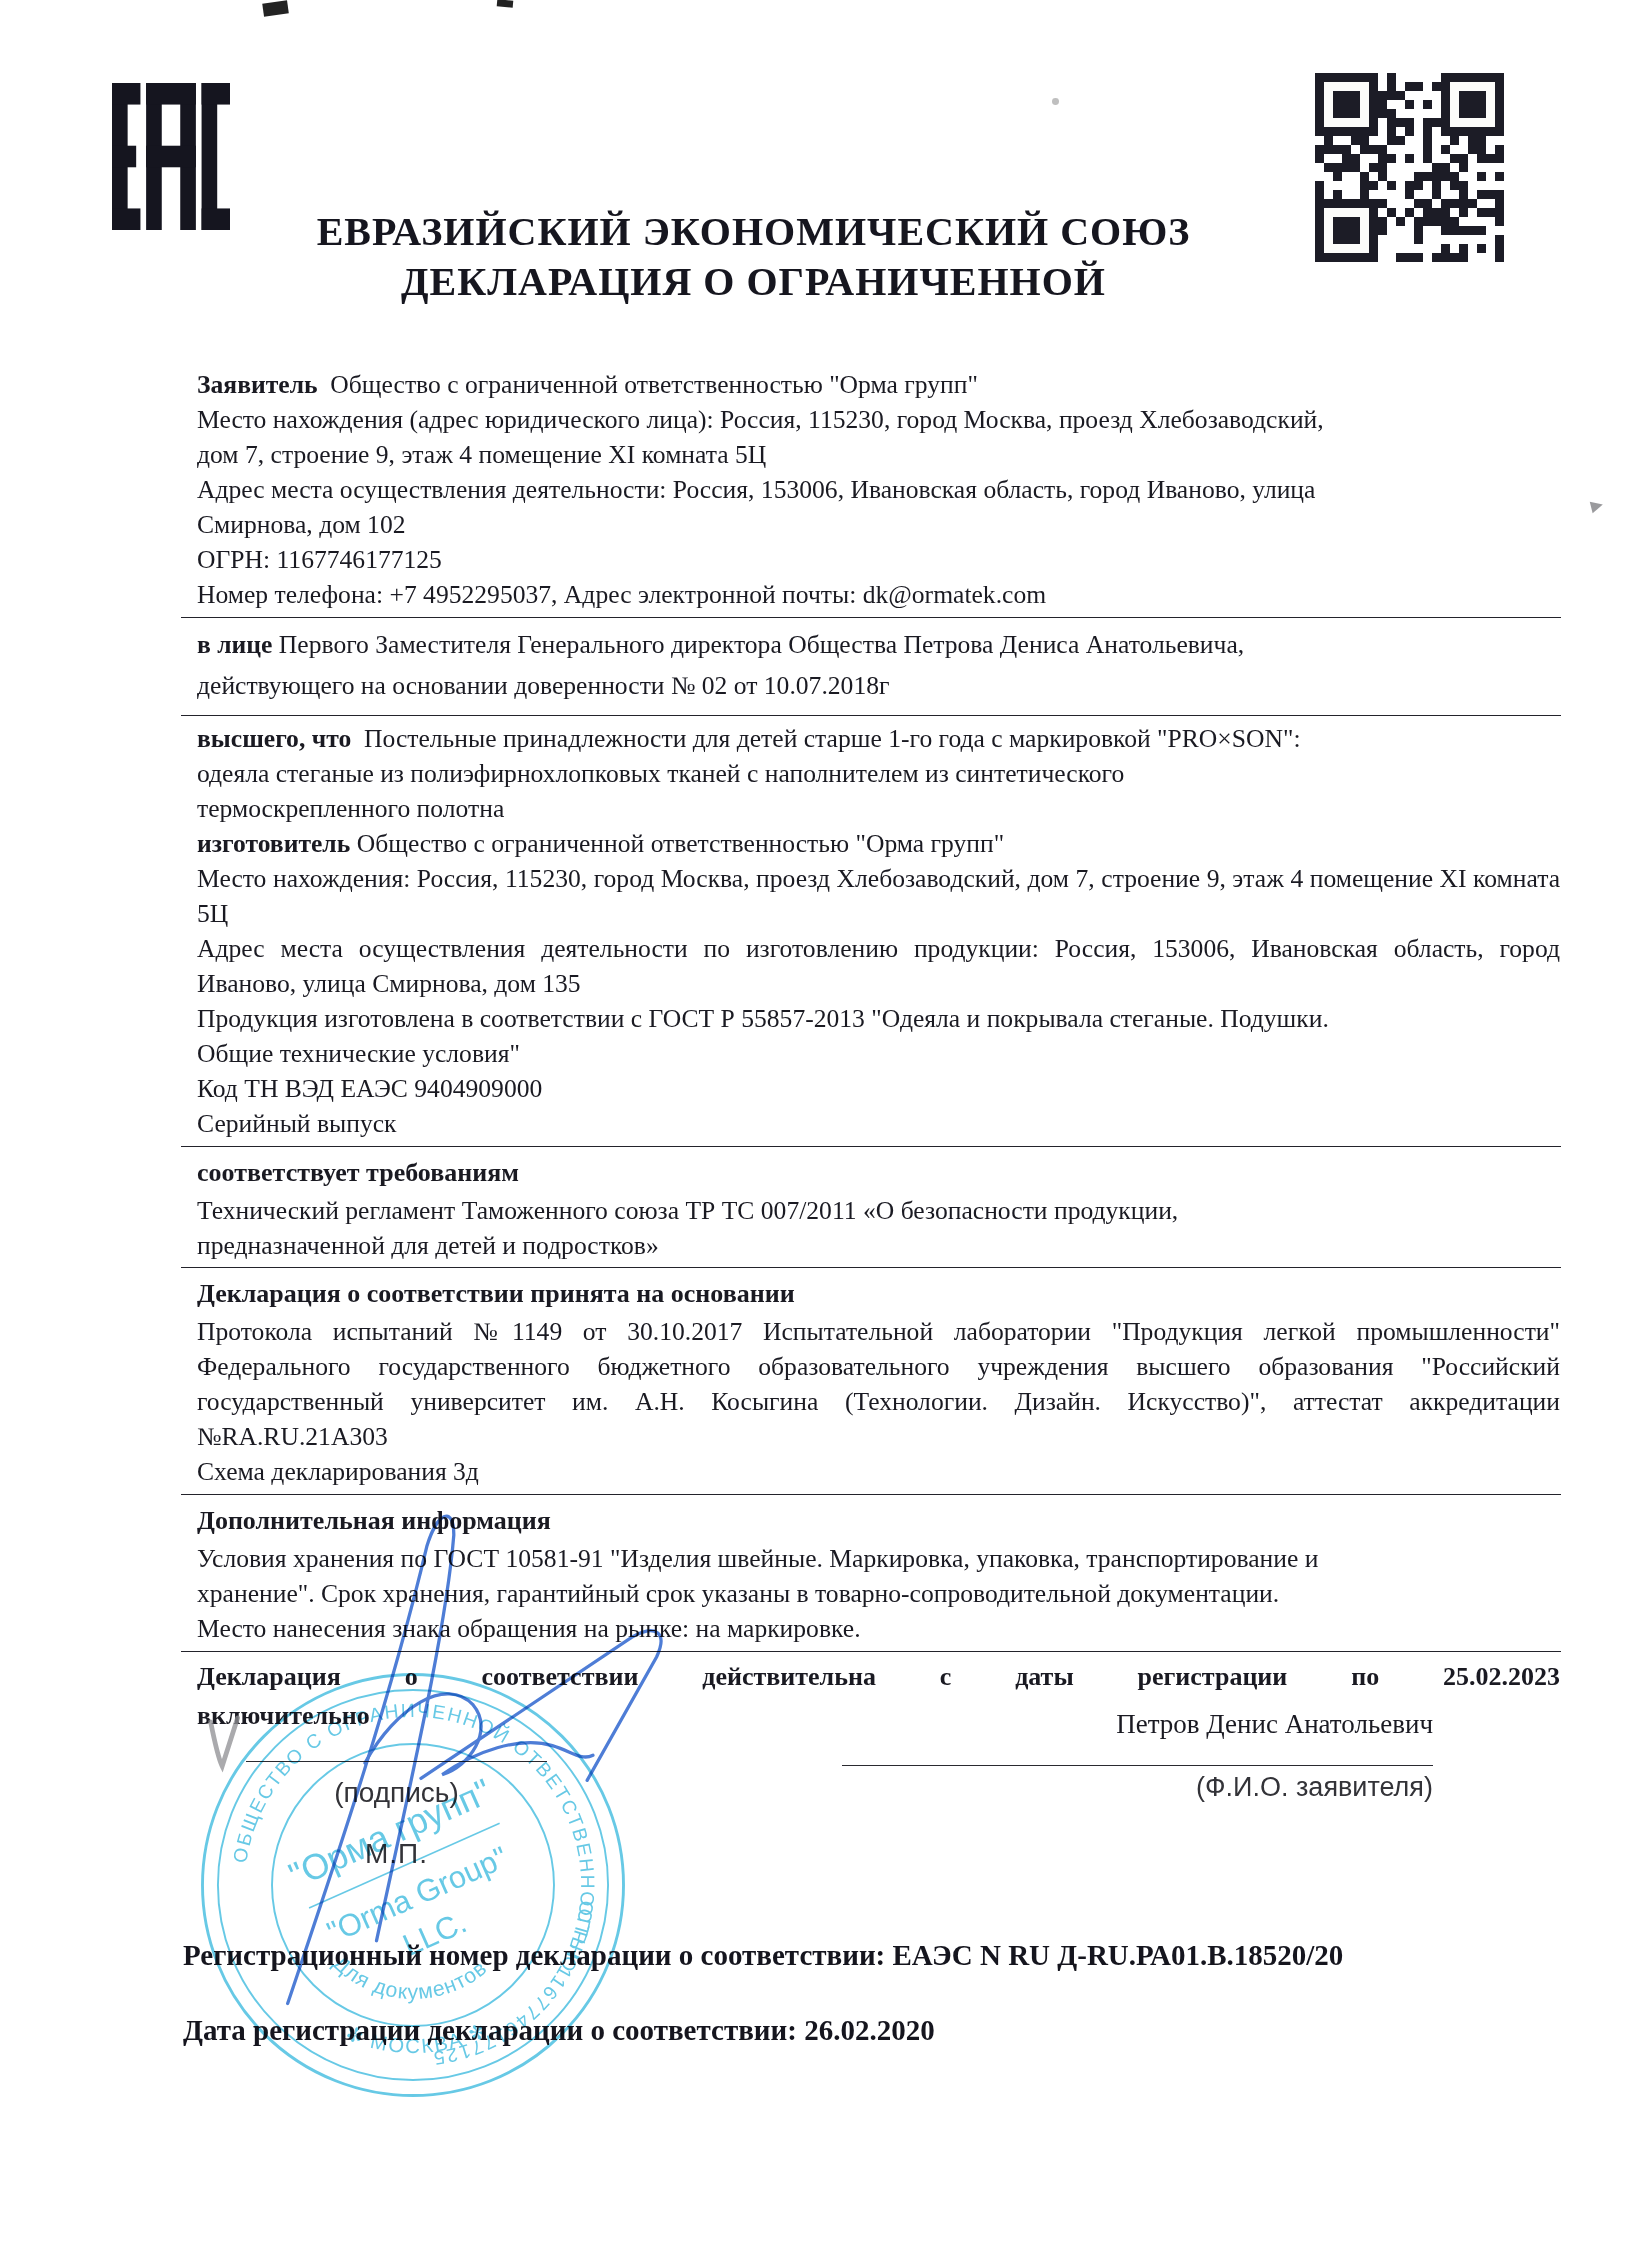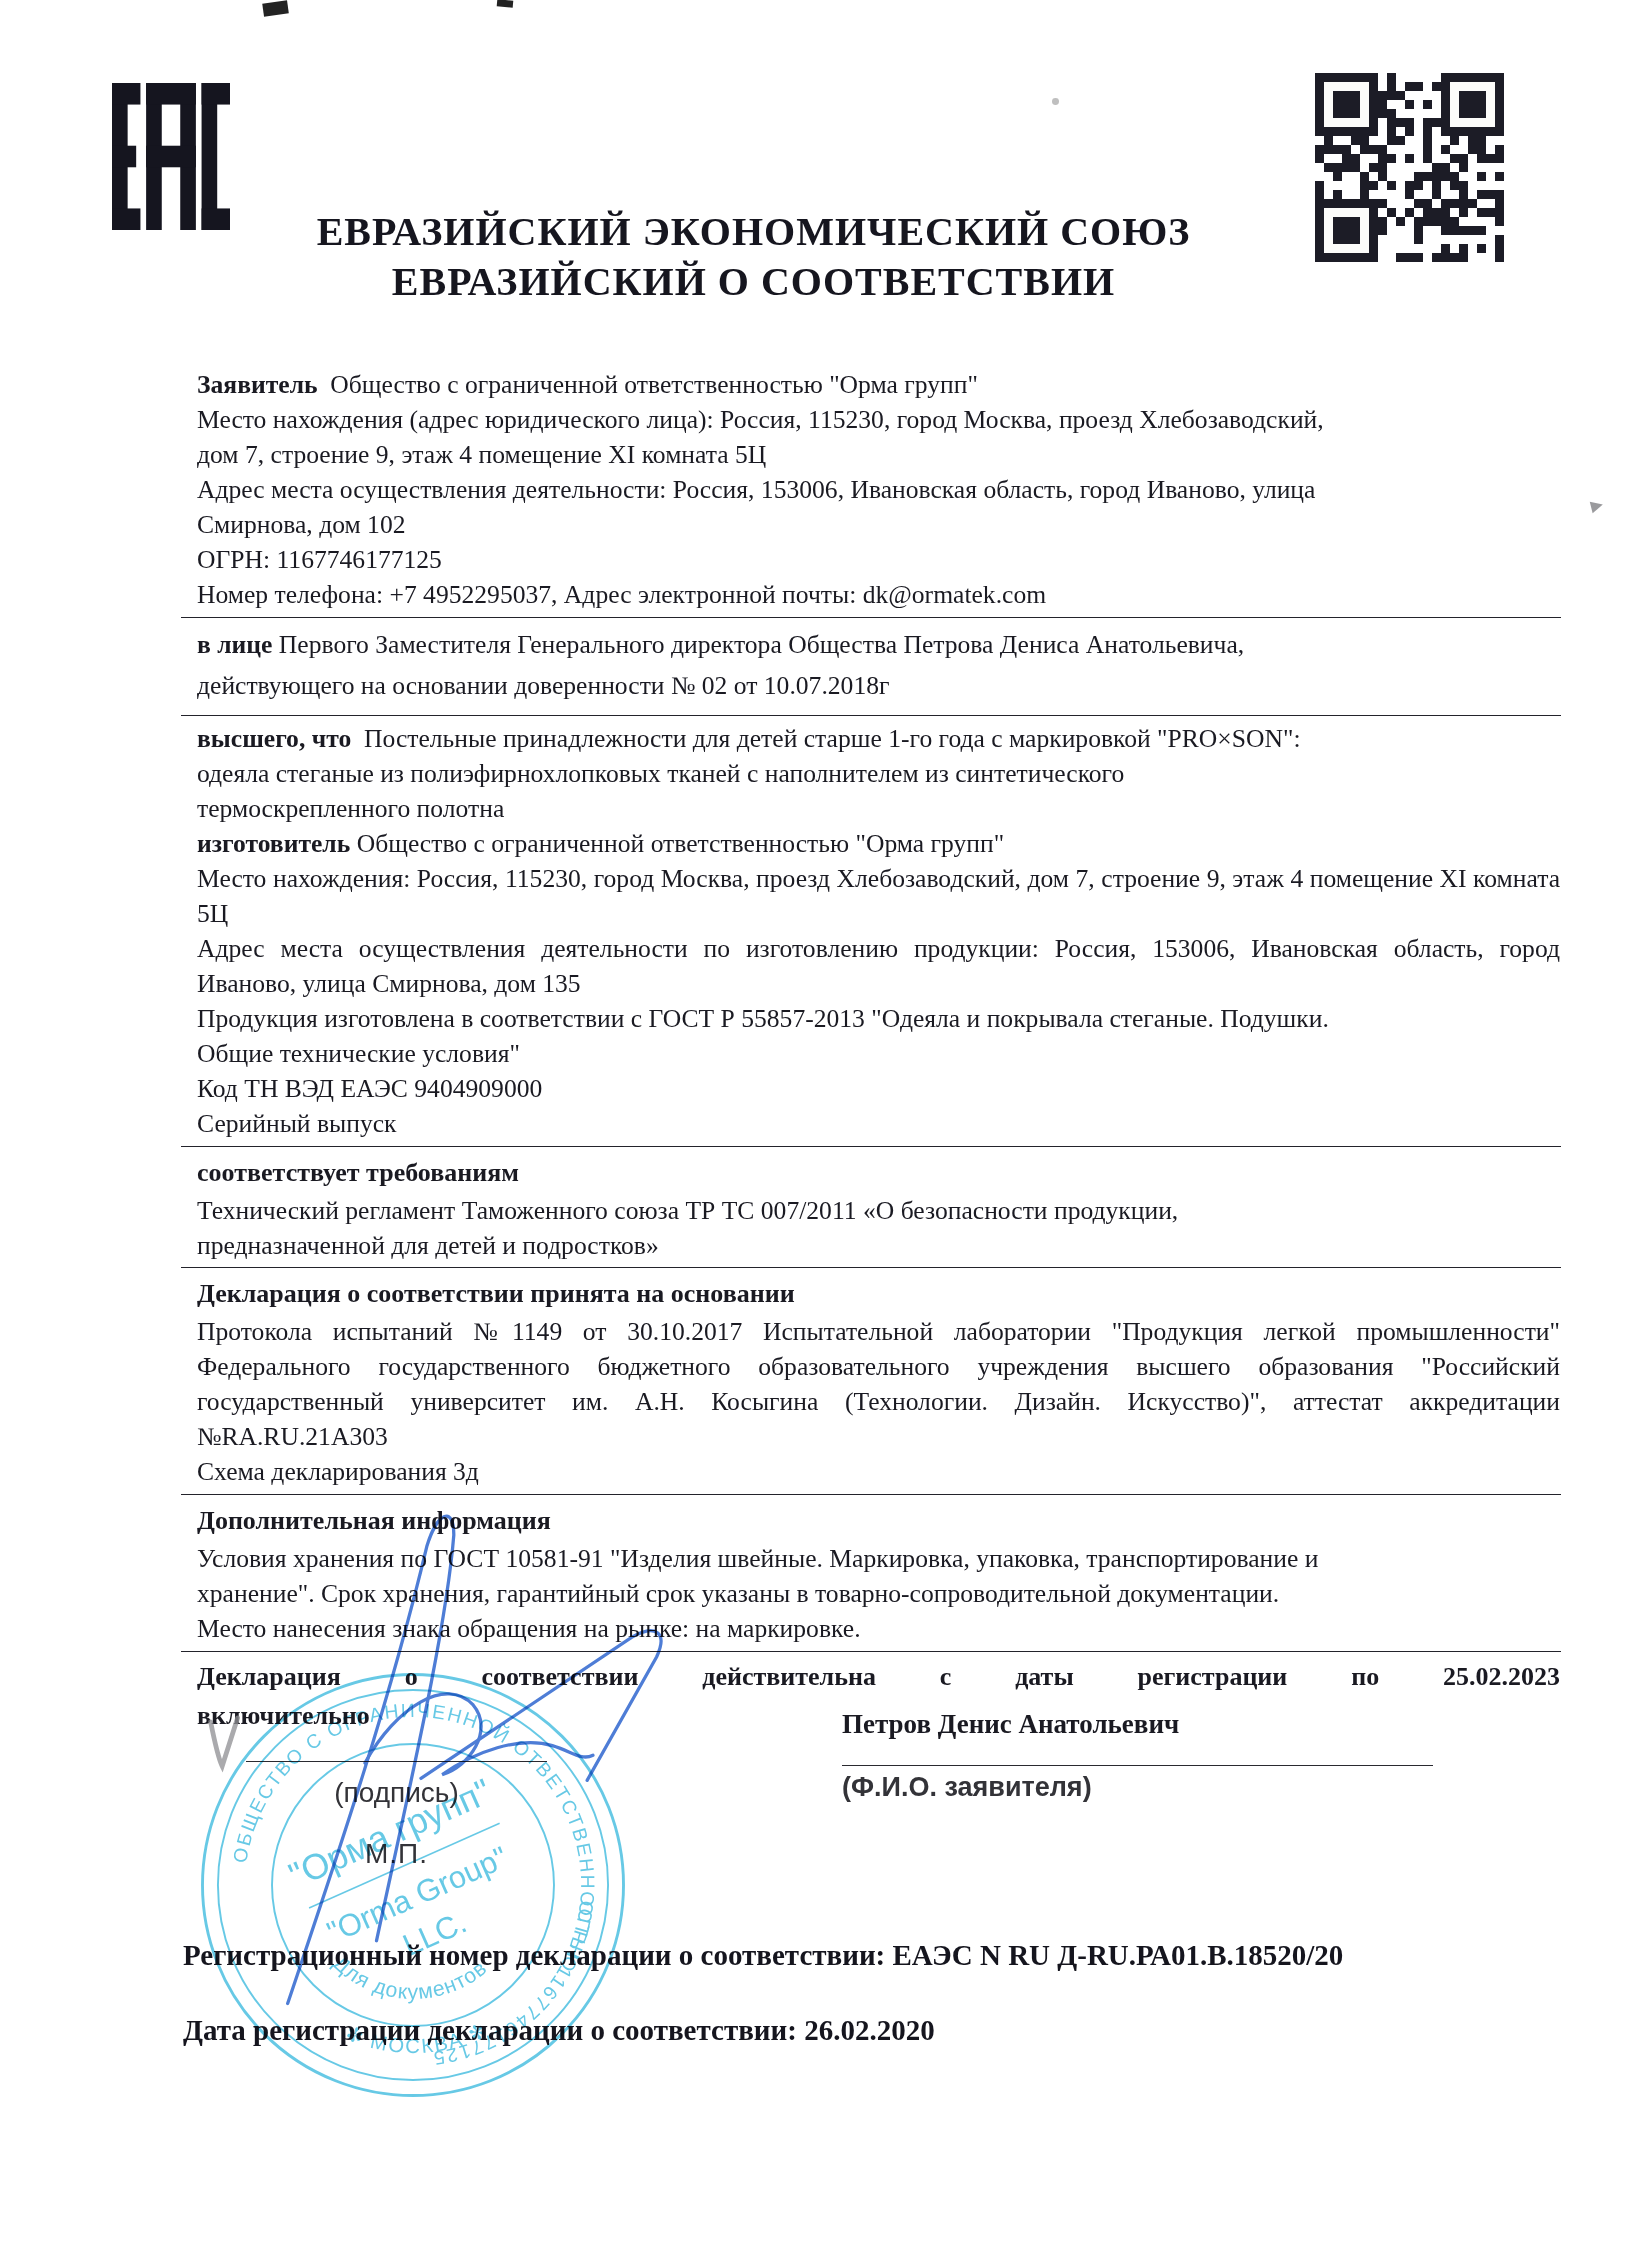--- a/index.html
+++ b/index.html
@@ -40,21 +40,21 @@
   .validity .l1{text-align:justify;text-align-last:justify;}
   
   .sig-left{
     position:absolute;left:246px;top:1699px;width:301px;text-align:center;
     font-family:"Liberation Sans", sans-serif;color:#333338;
   }
   .sig-left .sig-line{height:62px;border-bottom:1.9px solid #2a2a30;}
   .sig-left .cap{font-size:28px;margin-top:15px;}
   .sig-left .mp{font-size:28px;margin-top:29px;letter-spacing:1px;}
   .sig-right{
-    position:absolute;left:842px;top:1707px;width:591px;text-align:left;font-weight:bold;
+    position:absolute;left:842px;top:1707px;width:591px;text-align:right;
   }
   .sig-right .fio{font-size:27px;line-height:35px;padding-bottom:23px;border-bottom:1.9px solid #2a2a30;}
   .sig-right .cap{font-family:"Liberation Sans", sans-serif;font-size:27px;color:#333338;margin-top:5.8px;}
   
   .reg-number{position:absolute;left:183px;top:1939px;width:1371px;font-weight:bold;font-size:29px;color:#15151e;}
   .reg-date{position:absolute;left:183px;top:2014px;width:1371px;font-weight:bold;font-size:29px;color:#15151e;}
   
   .stamp-svg{position:absolute;left:188px;top:1660px;mix-blend-mode:multiply;opacity:.82;}
   .sign-svg{position:absolute;left:135px;top:1477px;mix-blend-mode:multiply;}
   .check-svg{position:absolute;left:201px;top:1712px;opacity:.75;}
@@ -255,21 +255,21 @@
             <rect x="135" y="180" width="9" height="9"></rect>
             <rect x="144" y="180" width="9" height="9"></rect>
             <rect x="180" y="180" width="9" height="9"></rect>
           </g>
       </g>
     </svg>
   </div>
 
   <div class="doc-title">
     <div>ЕВРАЗИЙСКИЙ ЭКОНОМИЧЕСКИЙ СОЮЗ</div>
-    <div>ЕВРАЗИЙСКИЙ О СООТВЕТСТВИИ</div>
+    <div>ДЕКЛАРАЦИЯ О ОГРАНИЧЕННОЙ</div>
   </div>
 
   <div class="content">
 
     <p><span class="lead">Заявитель</span><span class="rest">  Общество с ограниченной ответственностью "Орма групп"</span></p>
     <p class="line">Место нахождения (адрес юридического лица): Россия, 115230, город Москва, проезд Хлебозаводский,
 дом 7, строение 9, этаж 4 помещение XI комната 5Ц</p>
     <p class="line">Адрес места осуществления деятельности: Россия, 153006, Ивановская область, город Иваново, улица
 Смирнова, дом 102</p>
     <p class="line">ОГРН: 1167746177125</p>

